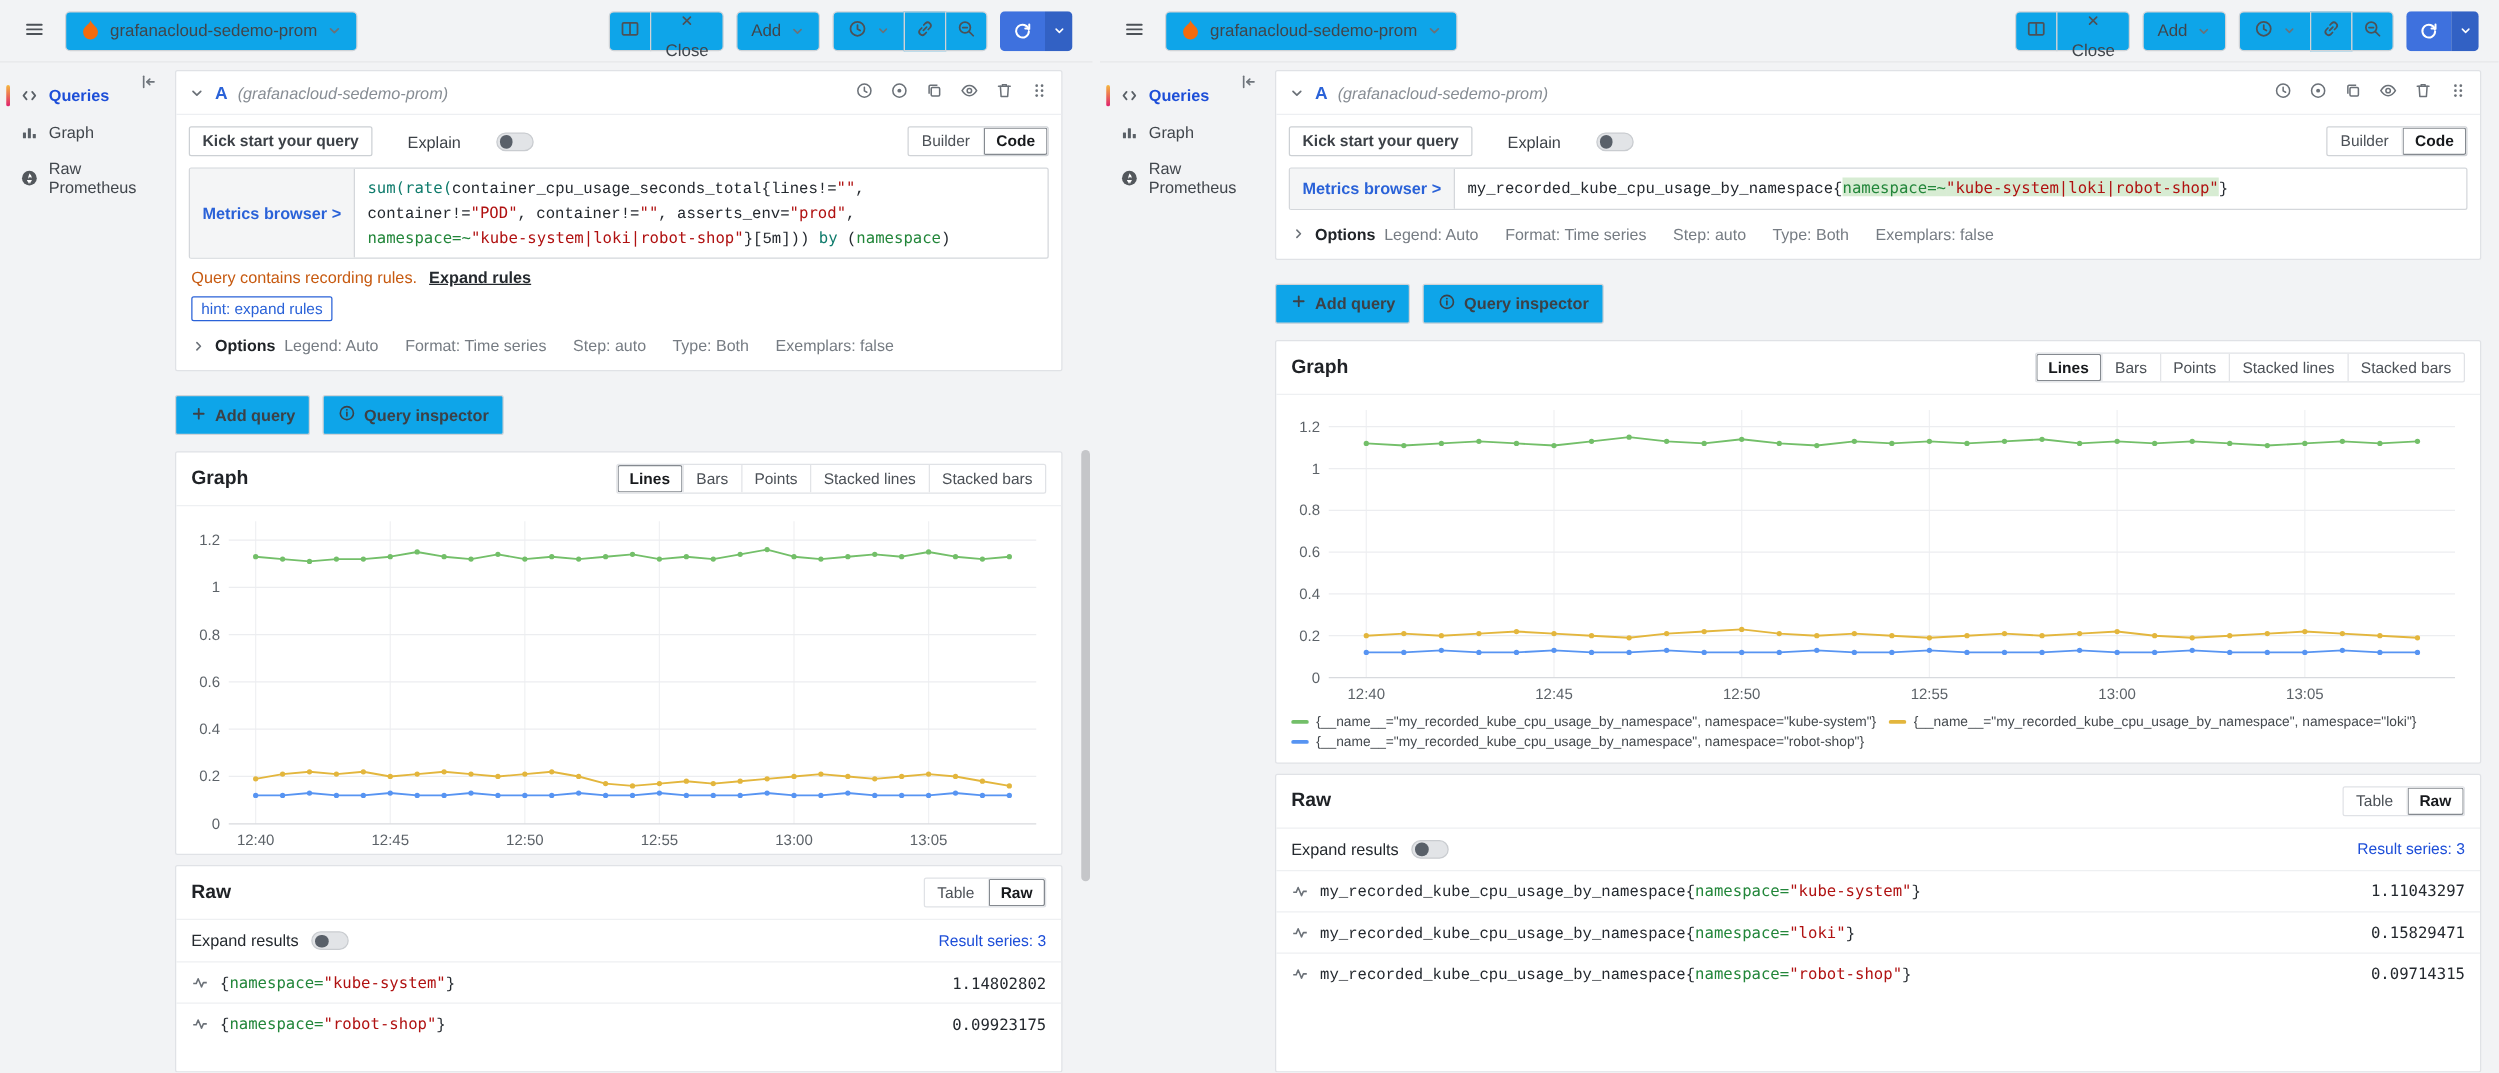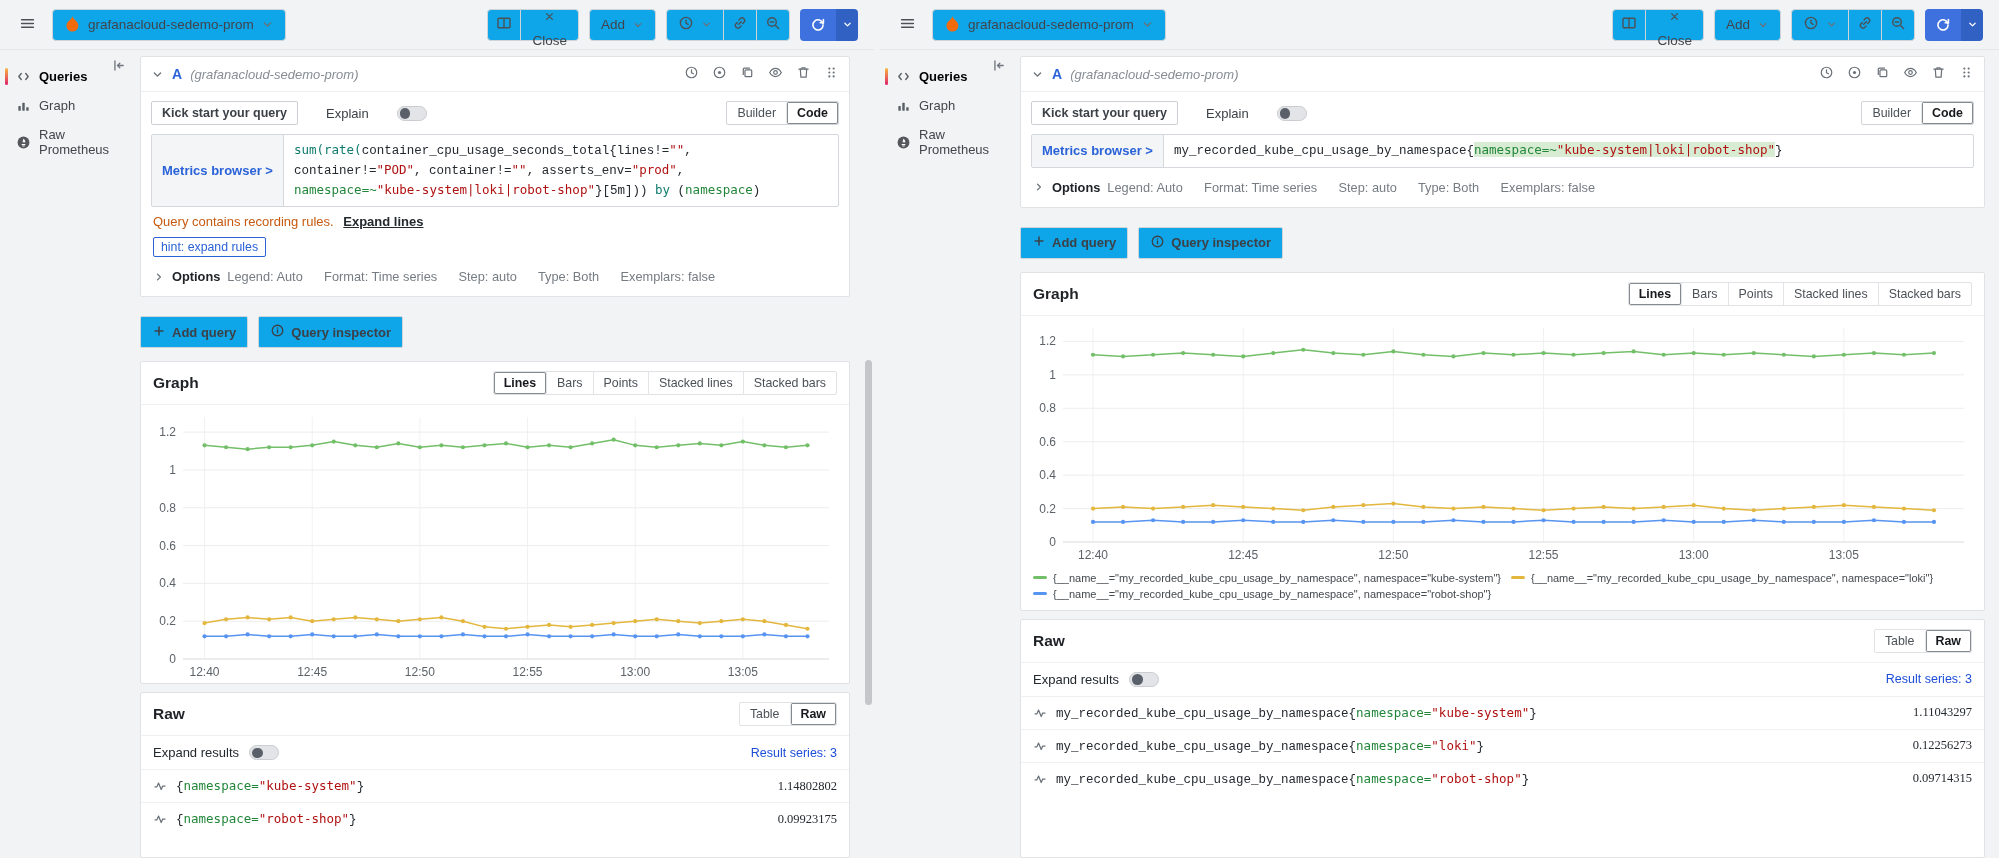--- a/index.html
+++ b/index.html
@@ -37,21 +37,21 @@
   .run-caret { width:22px; background:#3261c4; display:grid; place-items:center; color:#fff; }
 
   
   .pane-body { flex:1; display:flex; min-height:0; position:relative; }
   .sidebar { width:132px; flex:none; padding-top:12px; position:relative; }
   .collapse-btn { position:absolute; top:6px; right:4px; background:none; border:none;
                   color:#6e747b; cursor:pointer; padding:2px; display:inline-flex; }
   .side-item { display:flex; align-items:center; gap:8px; padding:7px 8px 7px 16px;
                font-size:13px; color:#41464c; cursor:pointer; position:relative; }
   .side-item .ic { color:#5a6067; display:inline-flex; }
-  .side-item.active { font-weight:bold; color:#000000; }
+  .side-item.active { font-weight:bold; color:#1d4ed8; }
   .side-item.active::before { content:""; position:absolute; left:5px; top:6px; bottom:6px;
                width:3px; border-radius:2px; background:linear-gradient(180deg,#f5b73d,#e0226e); }
 
   .content { flex:1; min-width:0; padding:6px 14px 0 8px; display:flex; flex-direction:column; overflow:hidden; }
   .card { background:#fff; border:1px solid #e0e2e6; border-radius:2px; margin-bottom:8px; flex:none; }
   .raw-card { flex:1 0 auto; margin-bottom:0; }
 
   
   .q-header { display:flex; align-items:center; gap:8px; padding:8px 10px; border-bottom:1px solid #edeff2; }
   .refid { color:#2a62d8; font-weight:bold; font-size:14px; cursor:pointer; }
@@ -109,21 +109,21 @@
   .pane-right .legend { font-size:11px; column-gap:10px; }
   .legend-item { display:inline-flex; align-items:center; gap:6px; cursor:pointer; }
   .legend-marker { width:14px; height:3px; border-radius:2px; flex:none; }
 
   .expand-row { display:flex; align-items:center; gap:10px; padding:9px 12px; font-size:13px; color:#24292e; }
   .result-series { margin-left:auto; font-size:12.5px; color:#1d4ed8; }
   .raw-row { display:flex; align-items:center; gap:9px; padding:8px 12px; border-top:1px solid #eef0f2;
              font-family:"DejaVu Sans Mono", monospace; font-size:12.5px; }
   .row-icon { display:inline-flex; color:#6b7178; flex:none; }
   .raw-label { min-width:0; overflow:hidden; text-overflow:ellipsis; white-space:nowrap; }
-  .raw-value { margin-left:auto; flex:none; color:#24292f; padding-left:12px;font-family:Liberation Serif, serif; }
+  .raw-value { margin-left:auto; flex:none; color:#24292f; padding-left:12px; }
 
   .v-scrollbar { width:10px; flex:none; position:relative; }
   .thumb { position:absolute; left:1px; top:310px; width:7px; height:345px; border-radius:4px; background:#c5c6c9; cursor:grab; }
 </style>
 </head>
 <body>
 
 <div id="panes-root">
 <section class="pane pane-left">
 
@@ -324,21 +324,21 @@
           <span class="mb-label">Metrics browser &gt;</span>
           <div class="code-area">
                 <div class="code-line"><span class="tok-kw">sum(</span><span class="tok-kw">rate(</span><span class="tok-plain">container_cpu_usage_seconds_total</span><span class="tok-plain">{</span><span class="tok-plain">lines!=</span><span class="tok-str">""</span><span class="tok-plain">,</span></div>
                 <div class="code-line"><span class="tok-plain">container!=</span><span class="tok-str">"POD"</span><span class="tok-plain">, </span><span class="tok-plain">container!=</span><span class="tok-str">""</span><span class="tok-plain">, </span><span class="tok-plain">asserts_env=</span><span class="tok-str">"prod"</span><span class="tok-plain">,</span></div>
                 <div class="code-line"><span class="tok-label">namespace=~</span><span class="tok-str">"kube-system|loki|robot-shop"</span><span class="tok-plain">}</span><span class="tok-plain">[5m]</span><span class="tok-plain">)) </span><span class="tok-kw">by</span><span class="tok-plain"> (</span><span class="tok-label">namespace</span><span class="tok-plain">)</span></div>
               </div>
         </div>
 
         <div class="warning-row">
           <span class="warn-text">Query contains recording rules.</span>
-          <a class="warn-link">Expand lines</a>
+          <a class="warn-link">Expand rules</a>
         </div>
         <div class="hint-row">
           <span class="hint-chip">hint: expand rules</span>
         </div>
 
         <div class="options-row">
           <span class="caret-right">
                 <svg width="12" height="12" viewBox="0 0 16 16" fill="none" stroke="currentColor" stroke-width="1.7" stroke-linecap="round" stroke-linejoin="round">
                   <path d="M6 4.2 9.8 8 6 11.8"></path>
                 </svg>
@@ -941,21 +941,21 @@
                 <span class="raw-label"><span class="tok-plain">my_recorded_kube_cpu_usage_by_namespace</span><span class="tok-plain">{</span><span class="tok-label">namespace=</span><span class="tok-str">"kube-system"</span><span class="tok-plain">}</span></span>
                 <span class="raw-value">1.11043297</span>
               </div>
               <div class="raw-row">
                 <span class="row-icon">
                   <svg width="14" height="14" viewBox="0 0 16 16" fill="none" stroke="currentColor" stroke-width="1.4" stroke-linejoin="round">
                     <path d="M1.8 9h2.7L6.3 4.6 9.4 12l1.7-3.9h3.1"></path>
                   </svg>
                 </span>
                 <span class="raw-label"><span class="tok-plain">my_recorded_kube_cpu_usage_by_namespace</span><span class="tok-plain">{</span><span class="tok-label">namespace=</span><span class="tok-str">"loki"</span><span class="tok-plain">}</span></span>
-                <span class="raw-value">0.12256273</span>
+                <span class="raw-value">0.15829471</span>
               </div>
               <div class="raw-row">
                 <span class="row-icon">
                   <svg width="14" height="14" viewBox="0 0 16 16" fill="none" stroke="currentColor" stroke-width="1.4" stroke-linejoin="round">
                     <path d="M1.8 9h2.7L6.3 4.6 9.4 12l1.7-3.9h3.1"></path>
                   </svg>
                 </span>
                 <span class="raw-label"><span class="tok-plain">my_recorded_kube_cpu_usage_by_namespace</span><span class="tok-plain">{</span><span class="tok-label">namespace=</span><span class="tok-str">"robot-shop"</span><span class="tok-plain">}</span></span>
                 <span class="raw-value">0.09714315</span>
               </div>

